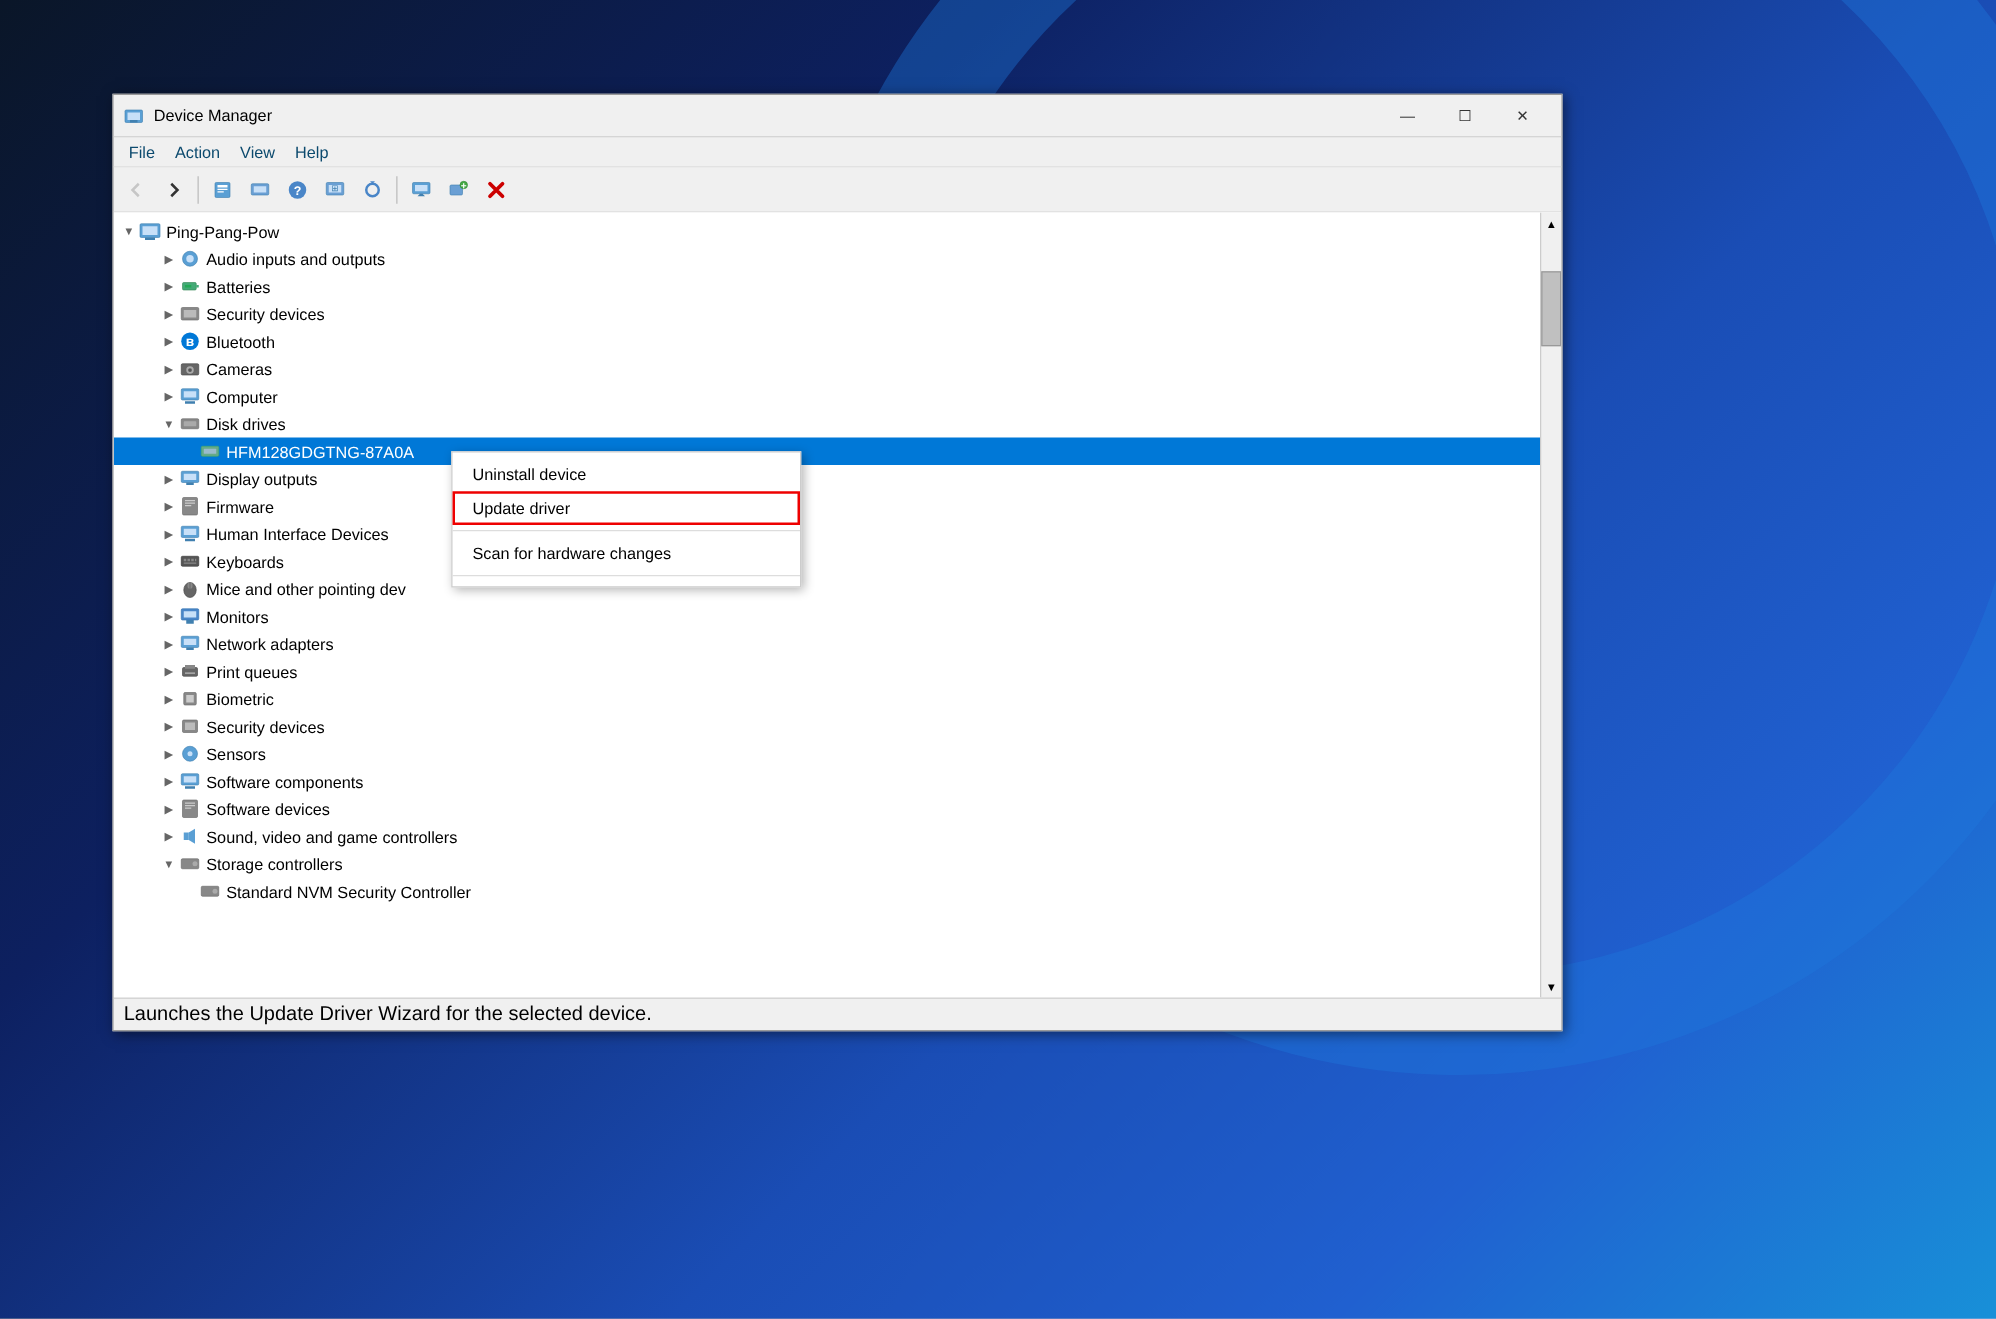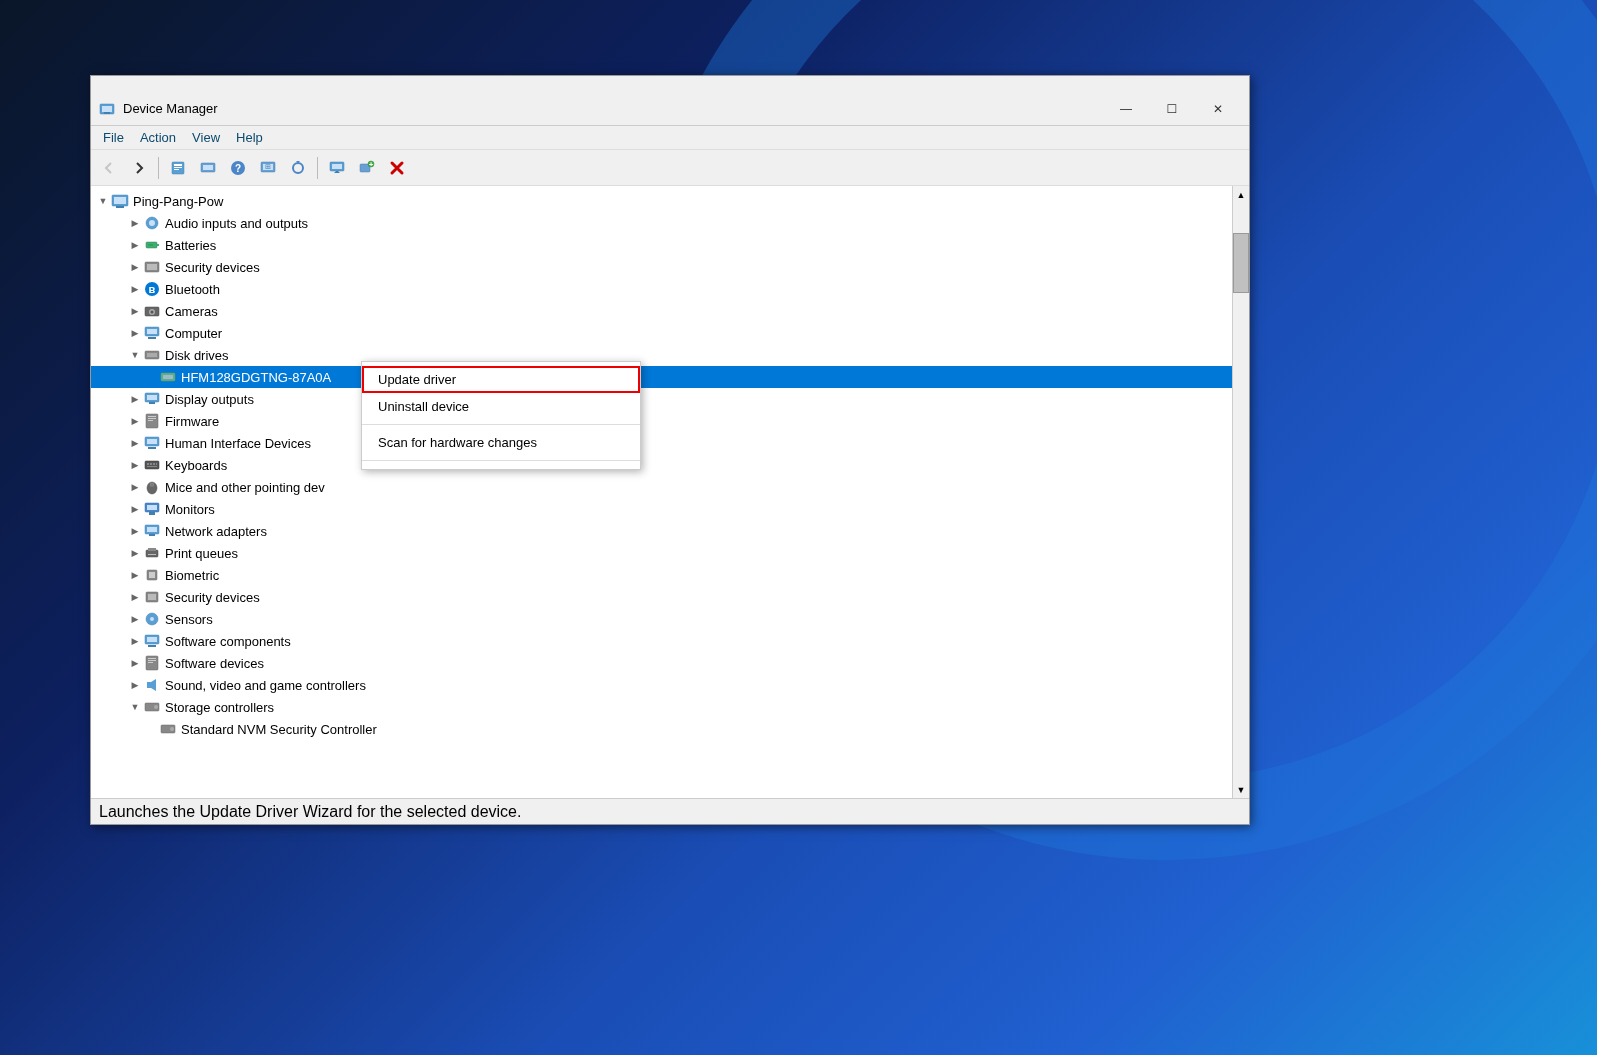--- a/index.html
+++ b/index.html
@@ -43,21 +43,20 @@
     
     .title-bar {
       height: 34px;
       background: #f0f0f0;
       display: flex;
       align-items: center;
       justify-content: space-between;
       padding: 0 8px;
       border-bottom: 1px solid #ccc;
       user-select: none;
-      margin-top: 16px;
     }
 
     .title-bar-left {
       display: flex;
       align-items: center;
       gap: 8px;
     }
 
     .title-bar-icon {
       width: 16px;
@@ -665,22 +664,22 @@
 
     </div>
 
     <div class="scrollbar">
       <div style="height:17px; display:flex; align-items:center; justify-content:center; cursor:pointer; font-size:9px;">▲</div>
       <div class="scrollbar-thumb"></div>
       <div style="margin-top:auto; height:17px; display:flex; align-items:center; justify-content:center; cursor:pointer; font-size:9px;">▼</div>
     </div>
 
     <div class="context-menu">
+      <div class="ctx-item">Uninstall device</div>
       <div class="ctx-item highlighted">Update driver</div>
-      <div class="ctx-item">Uninstall device</div>
       <div class="ctx-separator"></div>
       <div class="ctx-item">Scan for hardware changes</div>
       <div class="ctx-separator"></div>
     </div>
   </div>
 
   <div class="status-bar">
     <span>Launches the Update Driver Wizard for the selected device.</span>
   </div>
 </div>

